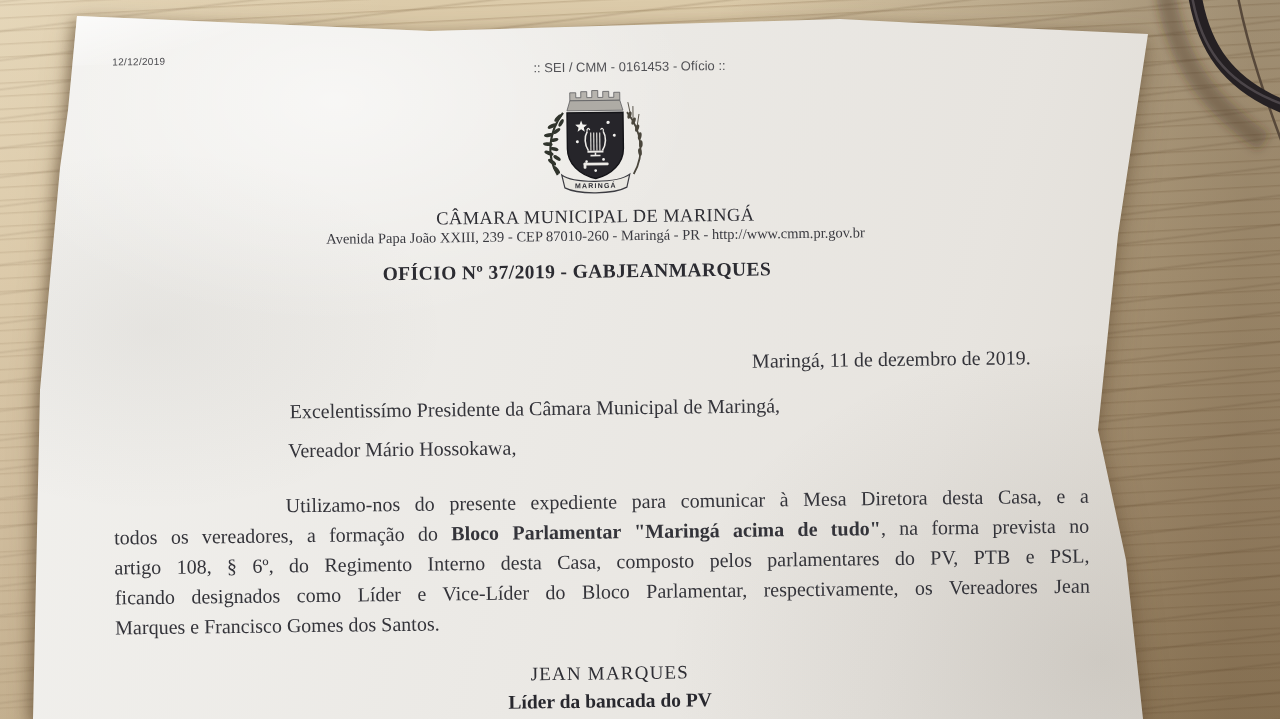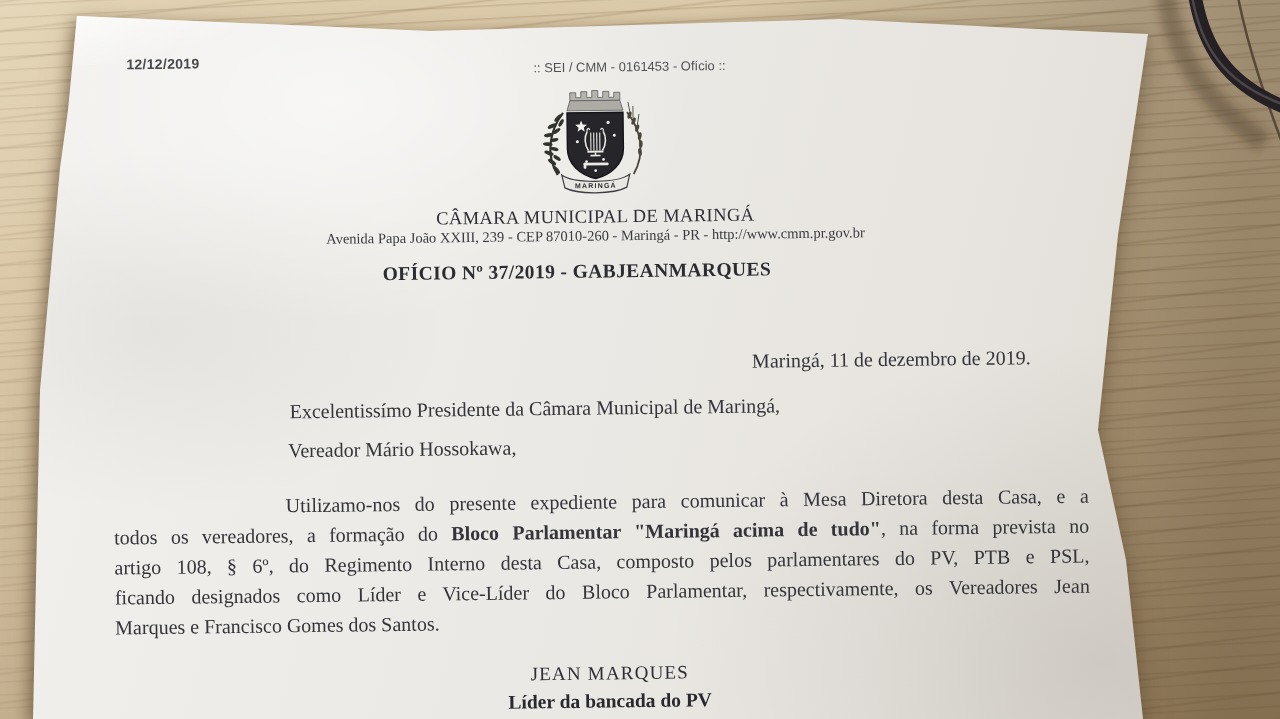--- a/index.html
+++ b/index.html
@@ -47,21 +47,21 @@
   }
   
   .content{
     position:absolute;inset:0;
     transform:rotate(-0.7deg);
     transform-origin:640px 360px;
     color:#34343a;
   }
   .abs{position:absolute;}
   .sans{font-family:"Liberation Sans", sans-serif;}
-  .print-date{left:130px;top:50px;font-size:14px;color:#4a4a4e;letter-spacing:0.3px;font-weight:bold;}
+  .print-date{left:116px;top:50px;font-size:10px;color:#4a4a4e;letter-spacing:0.3px;}
   .doc-ref{left:537px;top:59px;font-size:13px;color:#515155;}
   .crest{left:536px;top:88px;}
   .institution{left:250px;top:206px;width:694px;text-align:center;
                font-size:18.5px;letter-spacing:0.4px;color:#2e2e34;}
   .address{left:250px;top:227px;width:694px;text-align:center;font-size:14.5px;color:#3a3a40;}
   .doc-title{left:298px;top:260px;width:560px;text-align:center;
              font-size:19.5px;font-weight:bold;letter-spacing:0.4px;color:#2c2c32;}
   .dateline{left:752px;top:351px;font-size:20px;}
   .recipient1{left:289px;top:396px;font-size:20px;}
   .recipient2{left:287px;top:435px;font-size:20px;}

